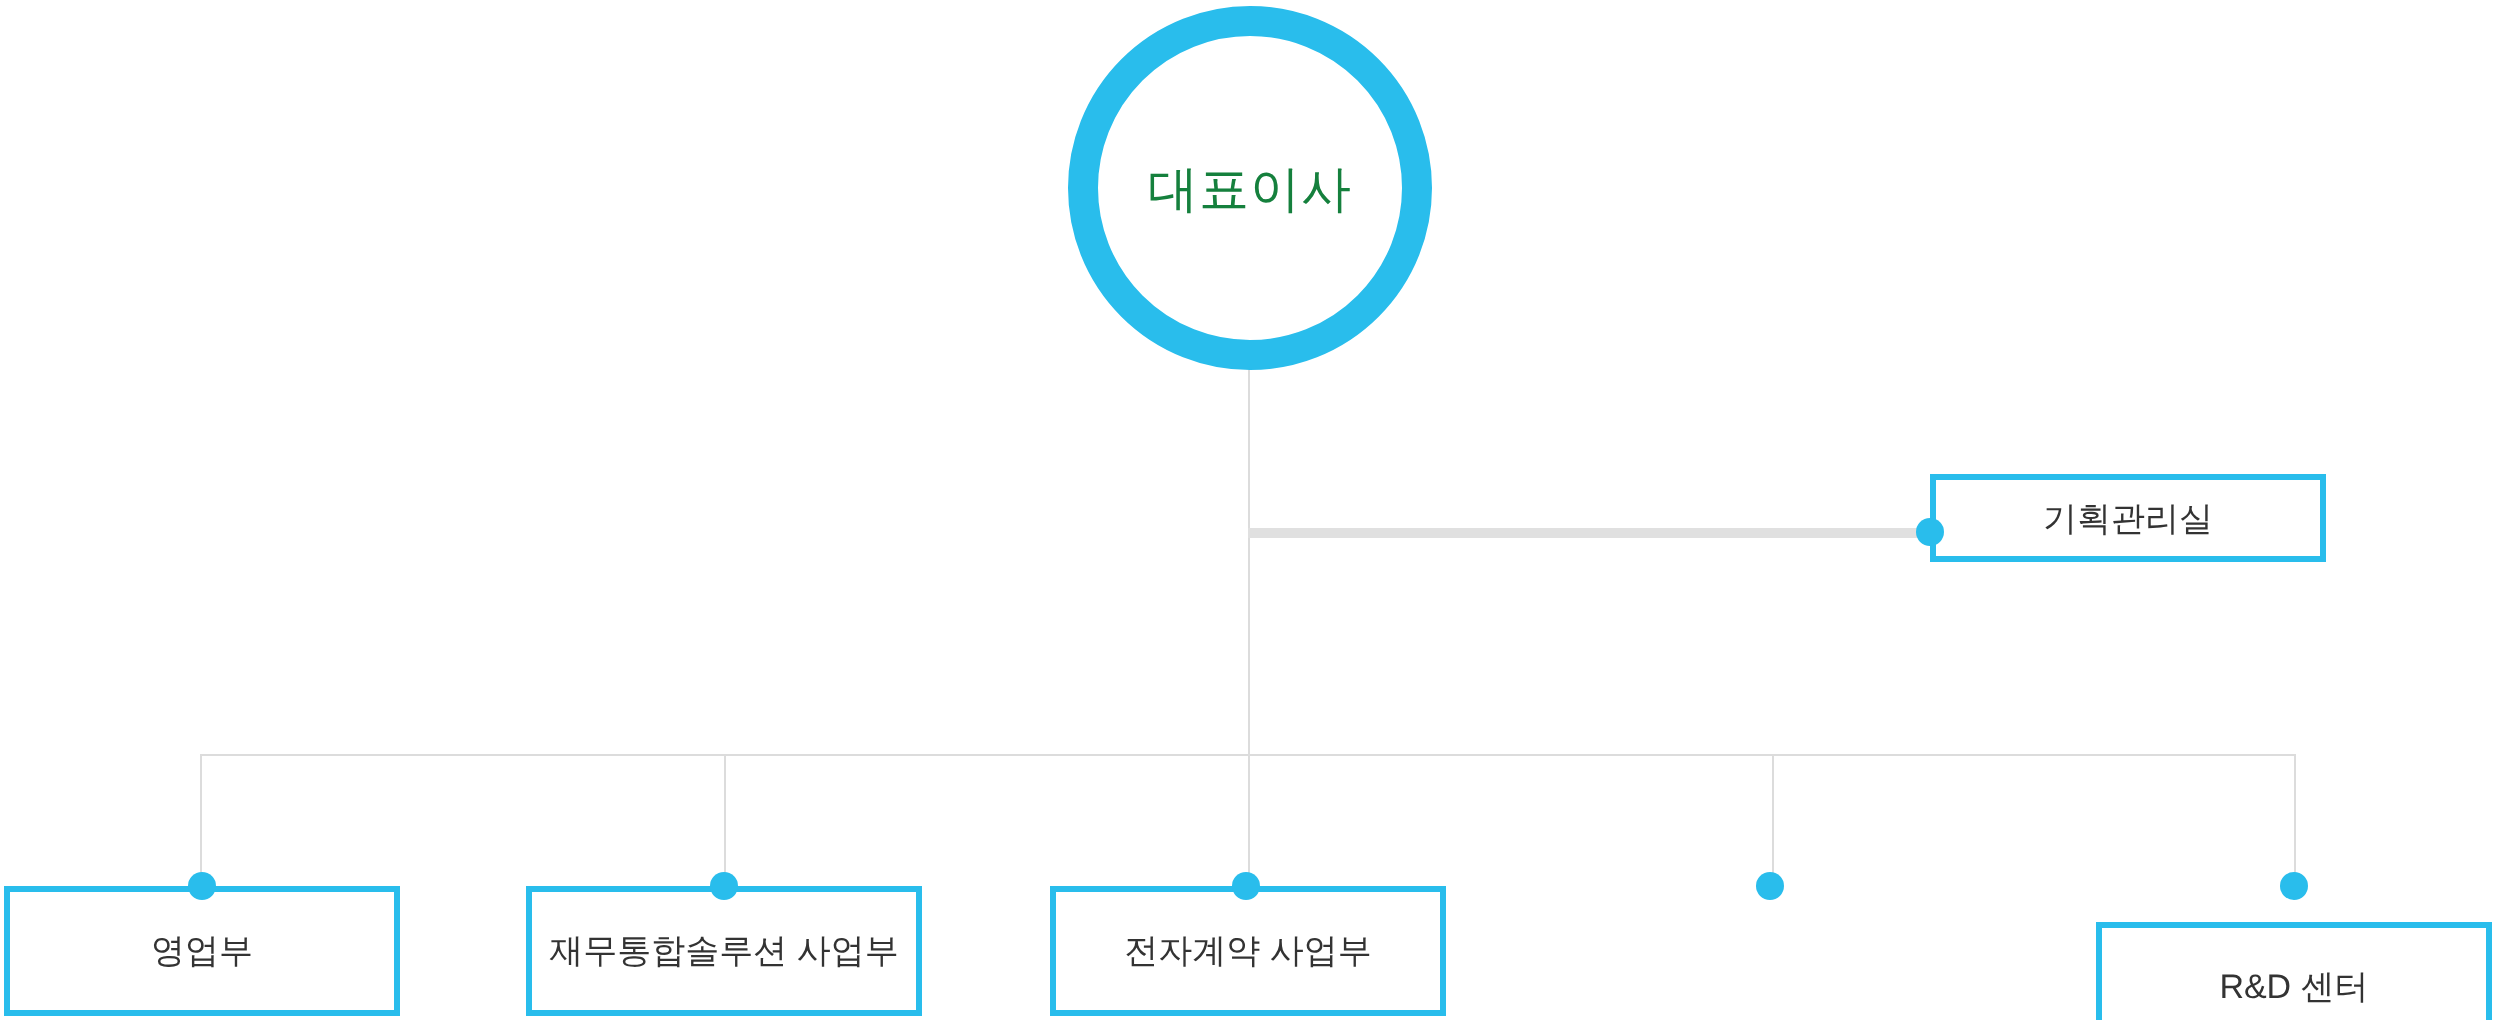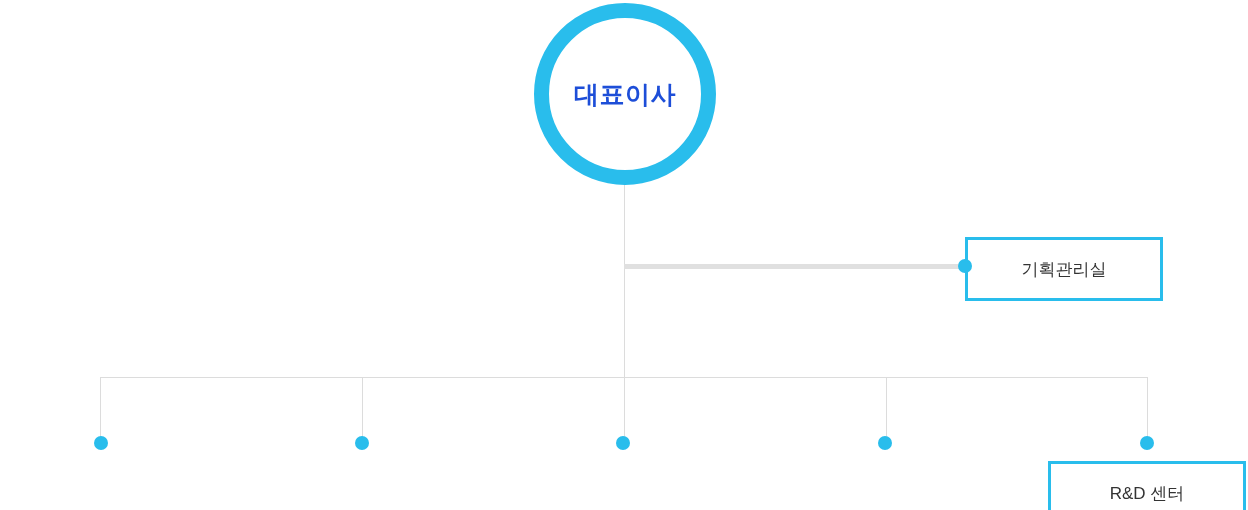--- a/index.html
+++ b/index.html
@@ -53,40 +53,40 @@
     left: 534px; top: 3px;
     width: 182px; height: 182px;
     background: #ffffff;
     border: 15px solid var(--accent);
     border-radius: 50%;
     display: flex; align-items: center; justify-content: center;
     z-index: 2;
   }
   .circle-node .label {
     font-size: 25px;
-    font-weight: 700;
-    color: #1d4ed8;
+    font-weight: 400;
+    color: #15803d;
     letter-spacing: 0.5px;
   }
 
   
   .box-node {
     position: absolute;
     width: 198px; height: 65px;
     background: #ffffff;
     border: 3px solid var(--accent);
     display: flex; align-items: center; justify-content: center;
     z-index: 3;
   }
   .box-node .label {
     font-size: 17px;
     font-weight: 500;
     color: var(--text);
   }
-  .staff-node { left: 965px; top: 237px; height: 64px; align-items: center; }
+  .staff-node { left: 965px; top: 237px; height: 44px; align-items: center; }
   .dept-1 { left: 2px;    top: 443px; }
   .dept-2 { left: 263px;  top: 443px; }
   .dept-3 { left: 525px;  top: 443px; }
   .dept-4 { left: 787px;  top: 443px; }
   .dept-5 { left: 1048px; top: 461px; }
 </style>
 </head>
 <body>
 
 <div class="canvas">
@@ -107,17 +107,26 @@
   <div class="box-node staff-node">
     <span class="label">기획관리실</span>
   </div>
 
   <span class="dot dot-dept-1"></span>
   <span class="dot dot-dept-2"></span>
   <span class="dot dot-dept-3"></span>
   <span class="dot dot-dept-4"></span>
   <span class="dot dot-dept-5"></span>
 
+  <div class="box-node dept-1">
+    <span class="label">영업부</span>
+  </div>
+  <div class="box-node dept-2">
+    <span class="label">재무통합솔루션 사업부</span>
+  </div>
+  <div class="box-node dept-3">
+    <span class="label">전자계약 사업부</span>
+  </div>
   <div class="box-node dept-5">
     <span class="label">R&amp;D 센터</span>
   </div>
 
 </div>
 
 </body></html>

